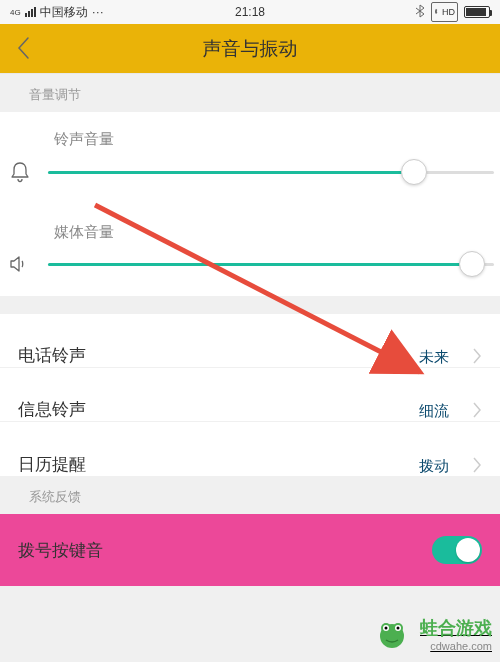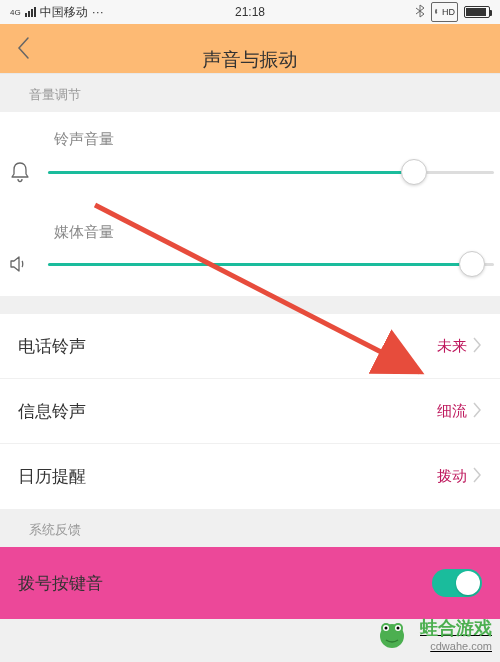--- a/index.html
+++ b/index.html
@@ -1,35 +1,35 @@
 <!DOCTYPE html>
 <html><head>
 <meta charset="utf-8">
 <style>
   * { margin: 0; padding: 0; box-sizing: border-box; }
   body { font-family: -apple-system, "Helvetica Neue", sans-serif; background: #f0f0f0; width: 500px; height: 662px; overflow: hidden; position: relative; }
   .status-bar { height: 24px; background: #f7f7f7; display: flex; align-items: center; justify-content: space-between; padding: 0 10px; font-size: 12px; color: #333; gap: 12px; }
   .status-left { display: flex; align-items: center; gap: 4px; }
   .status-right { display: flex; align-items: center; gap: 6px; }
-  .header { height: 50px; background: #fdba74; display: flex; align-items: flex-end; justify-content: center; position: relative; border-bottom: 1px solid #e8e8e8; }
+  .header { height: 50px; background: #eab308; display: flex; align-items: center; justify-content: center; position: relative; border-bottom: 1px solid #e8e8e8; }
   .back-btn { position: absolute; left: 16px; top: 12px; }
   .header-title { font-size: 19px; color: #333; font-weight: 400; }
   .section-header { padding: 12px 29px 8px; font-size: 13px; color: #999; background: #f0f0f0; }
   .white-block { background: #fff; }
   .slider-row { padding: 18px 6px 22px; }
   .slider-label { font-size: 15px; color: #888; margin-left: 48px; margin-bottom: 12px; }
   .slider-wrap { display: flex; align-items: center; gap: 14px; }
   .slider-icon { width: 28px; display: flex; justify-content: center; color: #666; }
   .slider-track { flex: 1; height: 3px; background: #ddd; position: relative; border-radius: 2px; }
   .slider-fill { position: absolute; left: 0; top: 0; height: 100%; background: #1abc9c; border-radius: 2px; }
   .slider-thumb { position: absolute; top: 50%; width: 26px; height: 26px; background: #fff; border: 1px solid #ccc; border-radius: 50%; transform: translate(-50%, -50%); box-shadow: 0 1px 3px rgba(0,0,0,0.15); }
-  .list-row { background: #fff; height: 65px; display: flex; align-items: center; justify-content: space-between; padding: 0 18px; border-bottom: 1px solid #f0f0f0; }
+  .list-row { background: #fff; height: 54px; display: flex; align-items: flex-end; justify-content: space-between; padding: 0 18px; border-bottom: 1px solid #f0f0f0; }
   .list-row:last-child { border-bottom: none; }
   .list-label { font-size: 17px; color: #333; }
-  .list-right { display: flex; align-items: center; gap: 6px; color: #be185d; font-size: 15px; }
+  .list-right { display: flex; align-items: center; gap: 24px; color: #0c4a6e; font-size: 15px; }
   .chevron { color: #ccc; }
   .toggle-row { background: #ec4899; height: 72px; display: flex; align-items: center; justify-content: space-between; padding: 0 18px; }
   .toggle { width: 50px; height: 28px; background: #1abc9c; border-radius: 14px; position: relative; }
   .toggle-knob { position: absolute; right: 2px; top: 2px; width: 24px; height: 24px; background: #fff; border-radius: 50%; box-shadow: 0 1px 2px rgba(0,0,0,0.2); }
   .arrow-annot { position: absolute; pointer-events: none; }
   .watermark { position: absolute; right: 8px; bottom: 10px; display: flex; align-items: center; gap: 12px; text-decoration: underline; }
   .watermark-text { font-size: 18px; font-weight: bold; }
   .wm-url { font-size: 11px; color: #888; text-align: right; }
   .signal-bars { display: inline-flex; align-items: flex-end; gap: 1px; }
   .signal-bars span { width: 2px; background: #333; }

